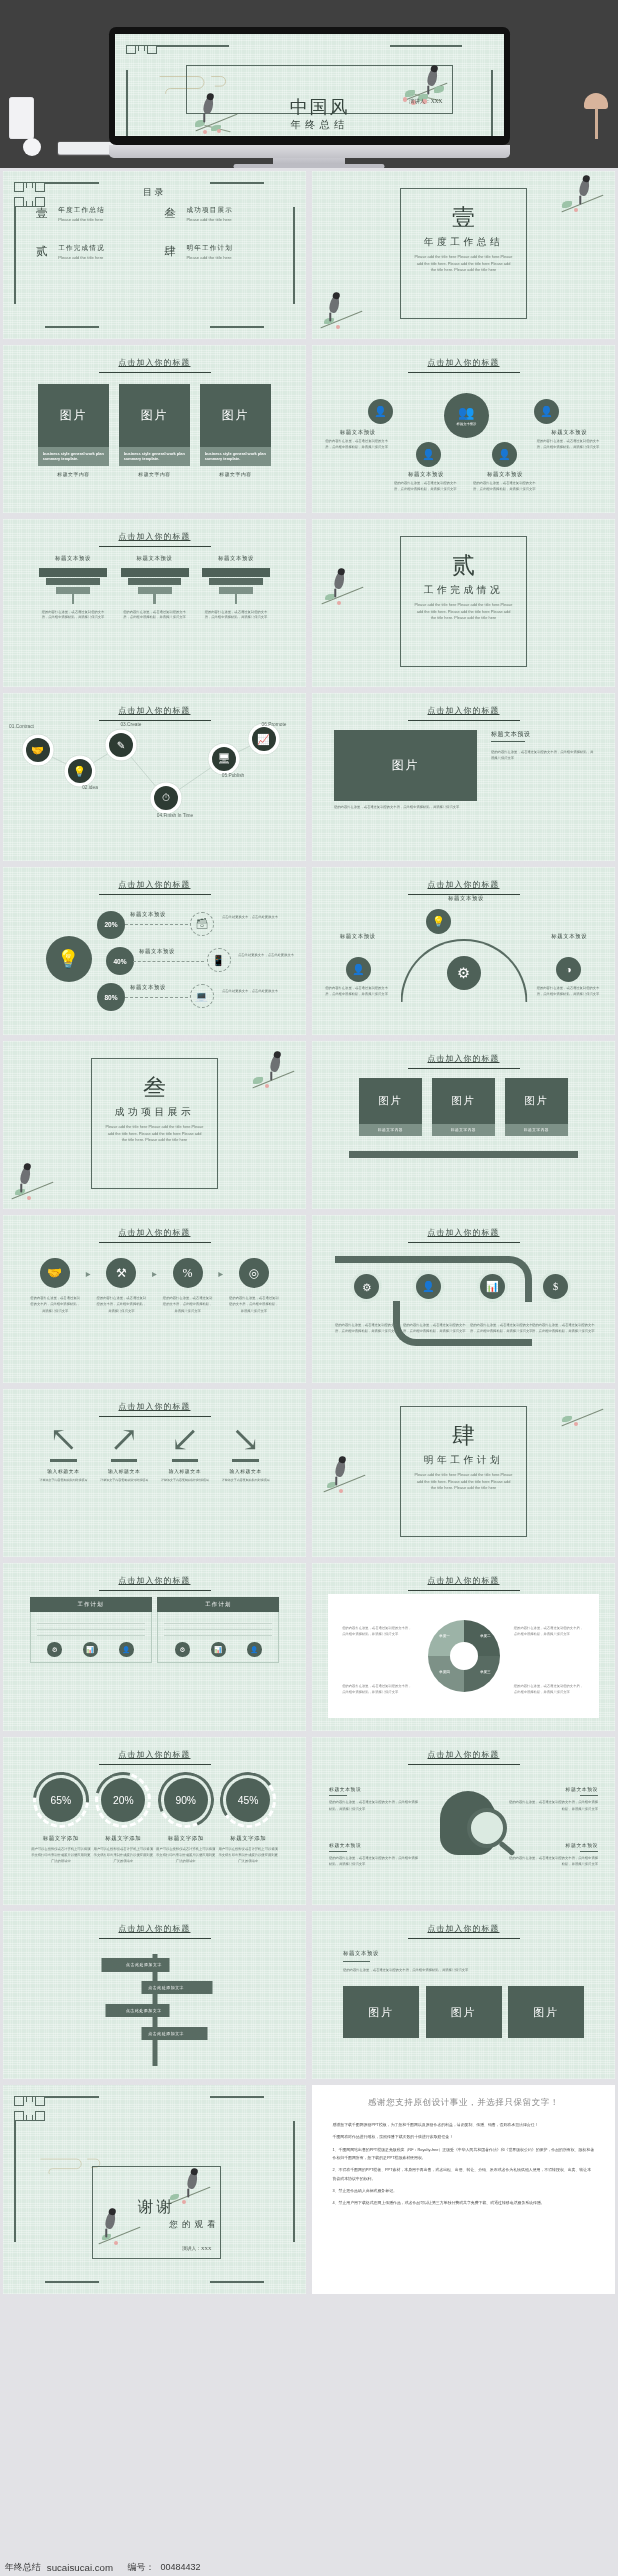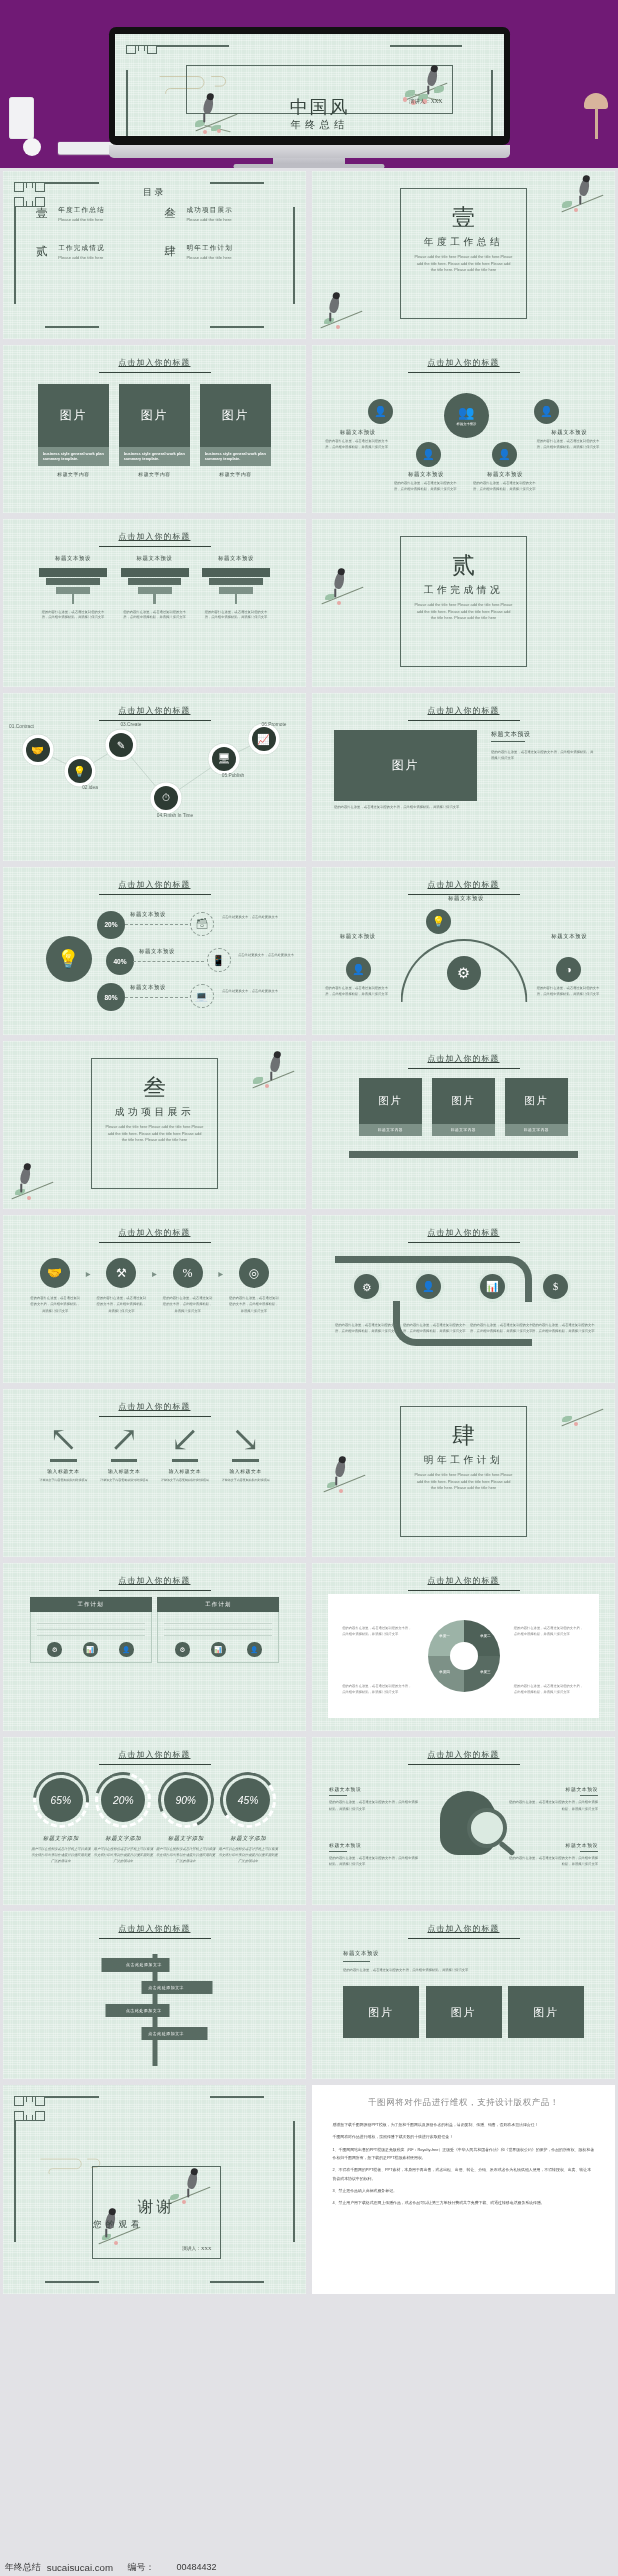--- a/index.html
+++ b/index.html
@@ -24,21 +24,21 @@
 
   .paper{
     background:
       repeating-linear-gradient(0deg, rgba(255,255,255,.30) 0 0.6px, rgba(255,255,255,0) 0.6px 1.8px),
       repeating-linear-gradient(90deg, rgba(255,255,255,.22) 0 0.6px, rgba(255,255,255,0) 0.6px 1.8px),
       #dbeae1;
   }
 
   
   #hero{ position:absolute; left:0; top:0; width:618px; height:168px;
-         background:#701a75; }
+         background:#404040; }
   .imac{ position:absolute; left:109px; top:26.6px; width:401px; height:118px;
          background:#111; border-radius:7.2px; padding:7.2px 6px 8.5px 6px; }
   .imac .screen{ width:100%; height:100%; overflow:hidden; position:relative; }
   .imac-chin{ position:absolute; left:109px; top:145px; width:401px; height:13.3px;
               background:linear-gradient(#dcdce0,#c2c2c8); border-radius:0 0 4.8px 4.8px;}
   .apple{ position:absolute; left:50%; top:147px; transform:translateX(-50%);
           font-size:9px; color:#8d8d94; }
   .stand{ position:absolute; left:50%; top:158px; transform:translateX(-50%);
           width:72px; height:11px; background:linear-gradient(#c9c9cf,#aeaeb5); }
   .base{ position:absolute; left:50%; top:164px; transform:translateX(-50%);
@@ -264,21 +264,21 @@
          background:conic-gradient(var(--dark) 0 25%, var(--dark2) 25% 50%,
                     var(--mid) 50% 75%, #9cb3a7 75% 100%); }
   .quad::after{ content:""; position:absolute; left:50%; top:50%;
                 transform:translate(-50%,-50%); width:28px; height:28px;
                 border-radius:50%; background:#fff; }
   .qlbl{ position:absolute; font-size:3.6px; color:#fff; width:34px; text-align:center;}
 
   
   .rings{ position:absolute; left:26.6px; right:26.6px; top:35px; display:flex;
           justify-content:space-between; }
-  .ring{ width:65px; text-align:center; position:relative;font-style:italic; }
+  .ring{ width:65px; text-align:center; position:relative; }
   .ring .o{ width:56px; height:56px; margin:0 auto; border-radius:50%;
             position:relative; }
   .ring .o .track{ position:absolute; inset:0; border-radius:50%;
             border:3px dashed #ffffff; }
   .ring .o .prog{ position:absolute; inset:0; border-radius:50%;
             border:3px solid var(--dark2); border-right-color:transparent;
             border-bottom-color:transparent; }
   .ring .o .core{ position:absolute; inset:6px; border-radius:50%;
             background:var(--dark); color:#fff; display:flex; align-items:center;
             justify-content:center; font-size:10.3px;
@@ -1032,39 +1032,39 @@
           <span class="bud" style="left:18px;top:33px;"></span>
             <span class="bird" style="left:24px;top:3.6px;"></span>
         </div>
         <div class="branch" style="left:0px;top:40px;">
           <span class="stem"></span>
             <span class="leaf" style="left:8.5px;top:26.6px;"></span>
           <span class="bud" style="left:20.5px;top:34px;"></span>
             <span class="bird" style="left:13.3px;top:3.6px;"></span>
         </div>
         <div style="position:absolute;left:0;right:0;top:30px;text-align:center;font-size:15.7px;color:var(--ink);letter-spacing:3px">谢谢</div>
-        <div style="position:absolute;left:0;right:0;top:52px;text-align:left;font-size:8.5px;color:var(--ink);letter-spacing:4.2px">您的观看</div>
+        <div style="position:absolute;left:0;right:0;top:52px;text-align:right;font-size:8.5px;color:var(--ink);letter-spacing:4.2px">您的观看</div>
         <div style="position:absolute;right:8.5px;bottom:7.2px;font-size:4.8px;color:#4a574f">演讲人：XXX</div>
       </div>
     </div>
 
     <div class="slide cp" style="height:215px">
-      <h2>千图网将对作品进行维权，支持设计版权产品！</h2>
+      <h2>感谢您支持原创设计事业，并选择只保留文字！</h2>
       <div class="body">
         <p>感谢您下载千图网原创PPT模板，为了您和千图网以及原创作者的利益，请勿复制、传播、销售，否则将承担法律责任！</p>
         <p>千图网将对作品进行维权，按照传播下载次数的十倍进行索取赔偿金！</p>
         <p>1、千图网网站出售的PPT模版是免版税类（RF：Royalty-free）正版受《中华人民共和国著作法》和《世界版权公约》的保护，作品的所有权、版权和著作权归千图网所有，您下载的是PPT模版素材使用权。</p>
         <p>2、不得将千图网的PPT模板、PPT素材，本身用于再出售，或者出租、出借、转让、分销、发布或者作为礼物供他人使用，不得转授权、出卖、转让本协议或本协议中的权利。</p>
         <p>3、禁止把作品纳入商标或服务标记。</p>
         <p>4、禁止用户用下载格式在网上传播作品，或者作品可以让第三方单独付费或共享免费下载、或通过转移电话服务系统传播。</p>
       </div>
     </div>
   </div>
 
 </div>
 
 <div id="footer">
   <span class="wm">年终总结</span>
   <span class="dom">sucaisucai.com</span>
   <span class="no">编号：</span>
-  <span class="no" style="margin-left:16px">00484432</span>
+  <span class="no" style="margin-left:0">00484432</span>
 </div>
 
 
 </body></html>

